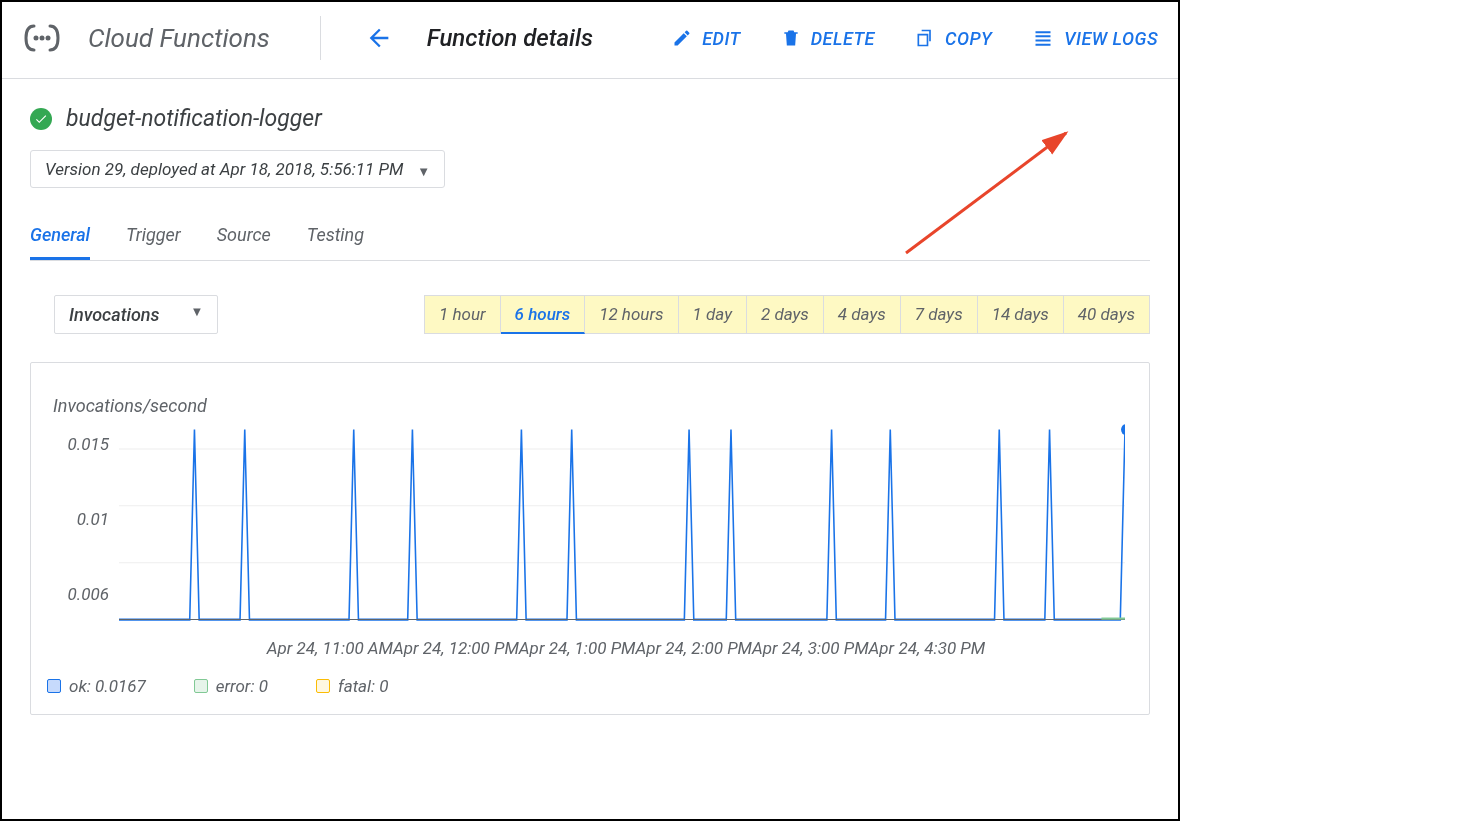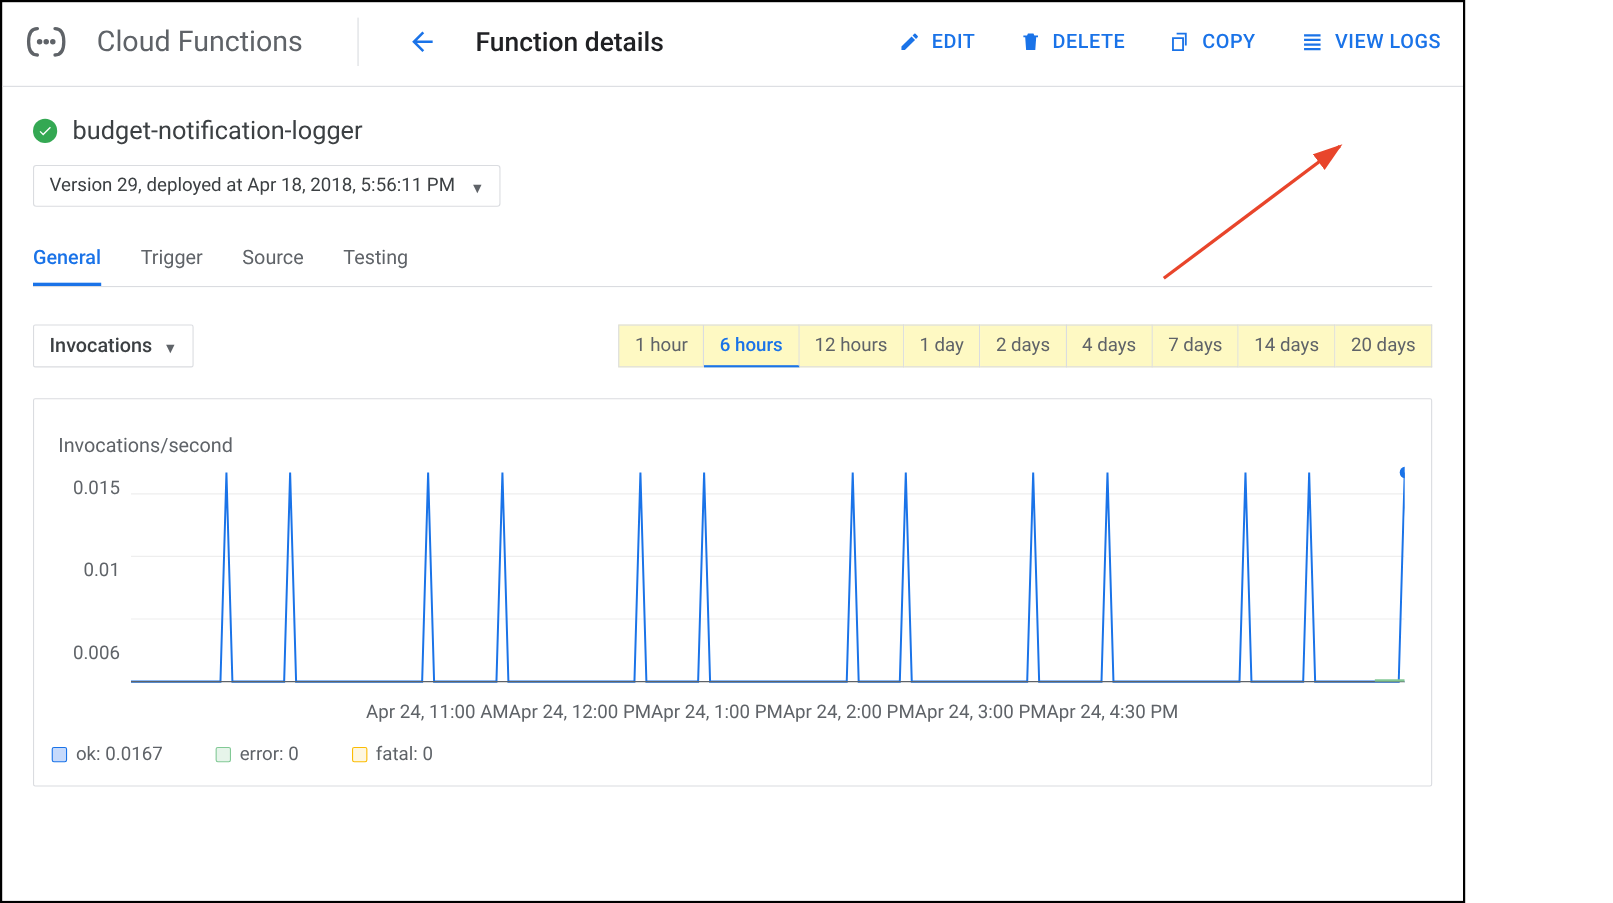--- a/index.html
+++ b/index.html
@@ -15,23 +15,24 @@
   *{box-sizing:border-box}
   body{
     margin:0;
     font-family:Roboto,"Segoe UI",Arial,sans-serif;
     color:var(--text);
     background:#fff;
     width:1466px;
   }
   .page{
     border:2px solid #000;
-    width:1332px;
+    width:1180px;
     height:821px;
     overflow:hidden;
+    font-style:italic;
   }
   
   .topbar{
     display:flex;
     align-items:center;
     padding:14px 20px 18px 20px;
     border-bottom:1px solid var(--border);
     gap:20px;
   }
   .product-icon svg{display:block}
@@ -55,23 +56,23 @@
     gap:14px;
   }
   .caret{font-size:13px;color:#5f6368}
   
   .tabs{display:flex;gap:36px;margin-top:36px;border-bottom:1px solid var(--border)}
   .tab{padding:0 0 12px 0;font-size:18px;color:#5f6368;cursor:pointer;border-bottom:3px solid transparent}
   .tab.active{color:var(--blue);border-bottom-color:var(--blue);font-weight:500}
   
   .chartrow{display:flex;align-items:center;margin-top:34px}
   .metric-select{
-    display:inline-flex;align-items:flex-end;gap:10px;
+    display:inline-flex;align-items:flex-start;gap:31px;
     border:1px solid var(--border);border-radius:2px;
-    padding:8px 14px;font-size:18px;font-weight:500;color:#3c4043;cursor:pointer;
+    padding:8px 14px;font-size:18px;font-weight:500;color:#3c4043;cursor:pointer;margin-left:24px;
   }
   .range-group{margin-left:auto;display:flex}
   .range-btn{
     border:1px solid var(--border);border-left:none;
     padding:8px 14px;font-size:17px;color:#5f6368;cursor:pointer;background:#fef9c3;
   }
   .range-btn:first-child{border-left:1px solid var(--border)}
   .range-btn.active{color:#1a73e8;border-bottom:2px solid var(--blue);font-weight:500}
   
   .chart-card{
@@ -186,21 +187,21 @@
       </div>
       <div class="range-group">
         <span class="range-btn">1 hour</span>
         <span class="range-btn active">6 hours</span>
         <span class="range-btn">12 hours</span>
         <span class="range-btn">1 day</span>
         <span class="range-btn">2 days</span>
         <span class="range-btn">4 days</span>
         <span class="range-btn">7 days</span>
         <span class="range-btn">14 days</span>
-        <span class="range-btn">20 days</span>
+        <span class="range-btn">40 days</span>
       </div>
     </div>
 
     
     <div class="chart-card">
       <div class="chart-title">Invocations/second</div>
 
       <div class="chart-area">
         <div class="y-axis">
           <span>0.015</span>

